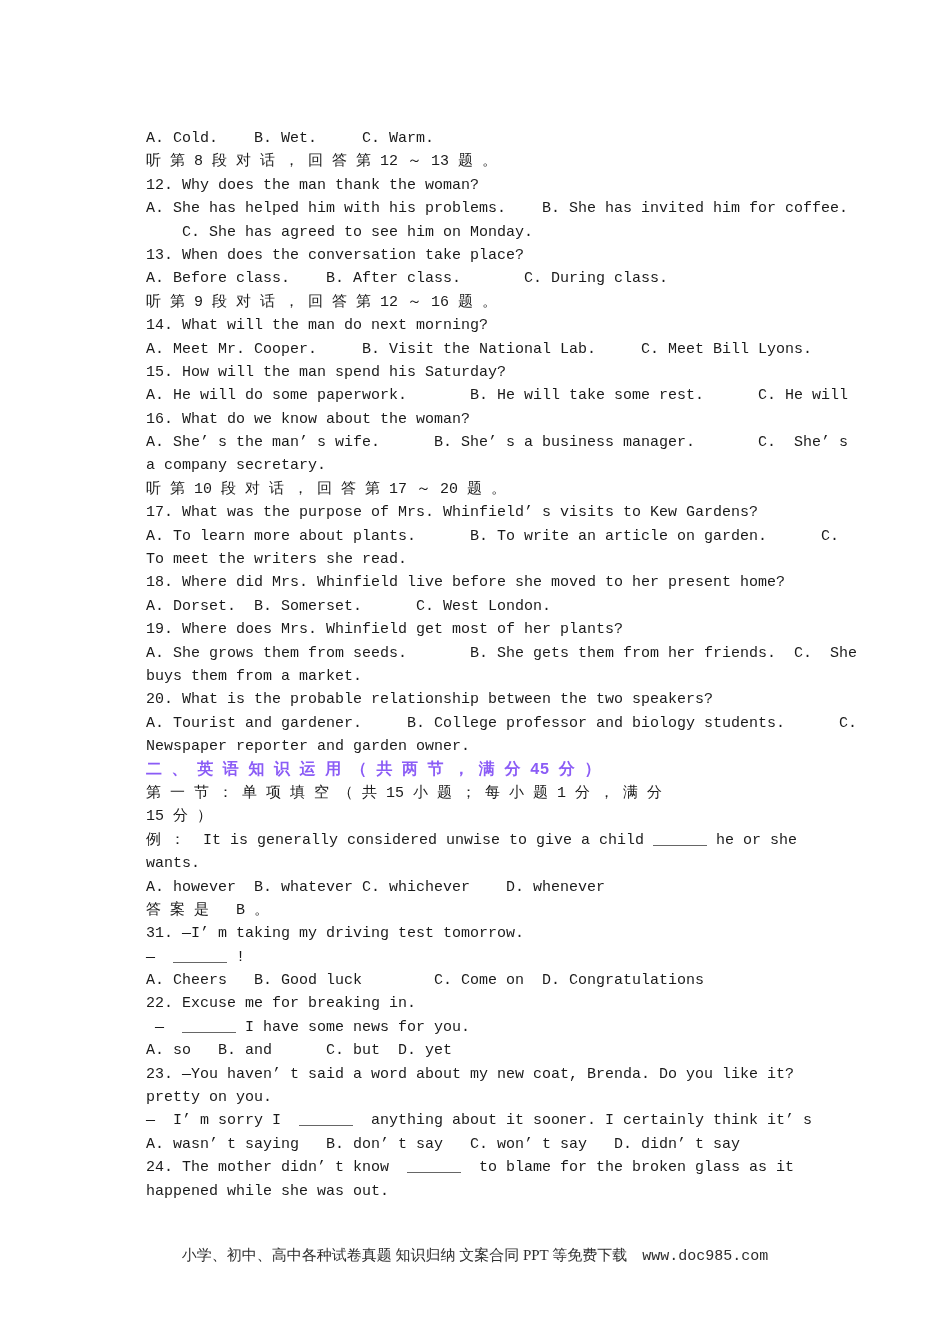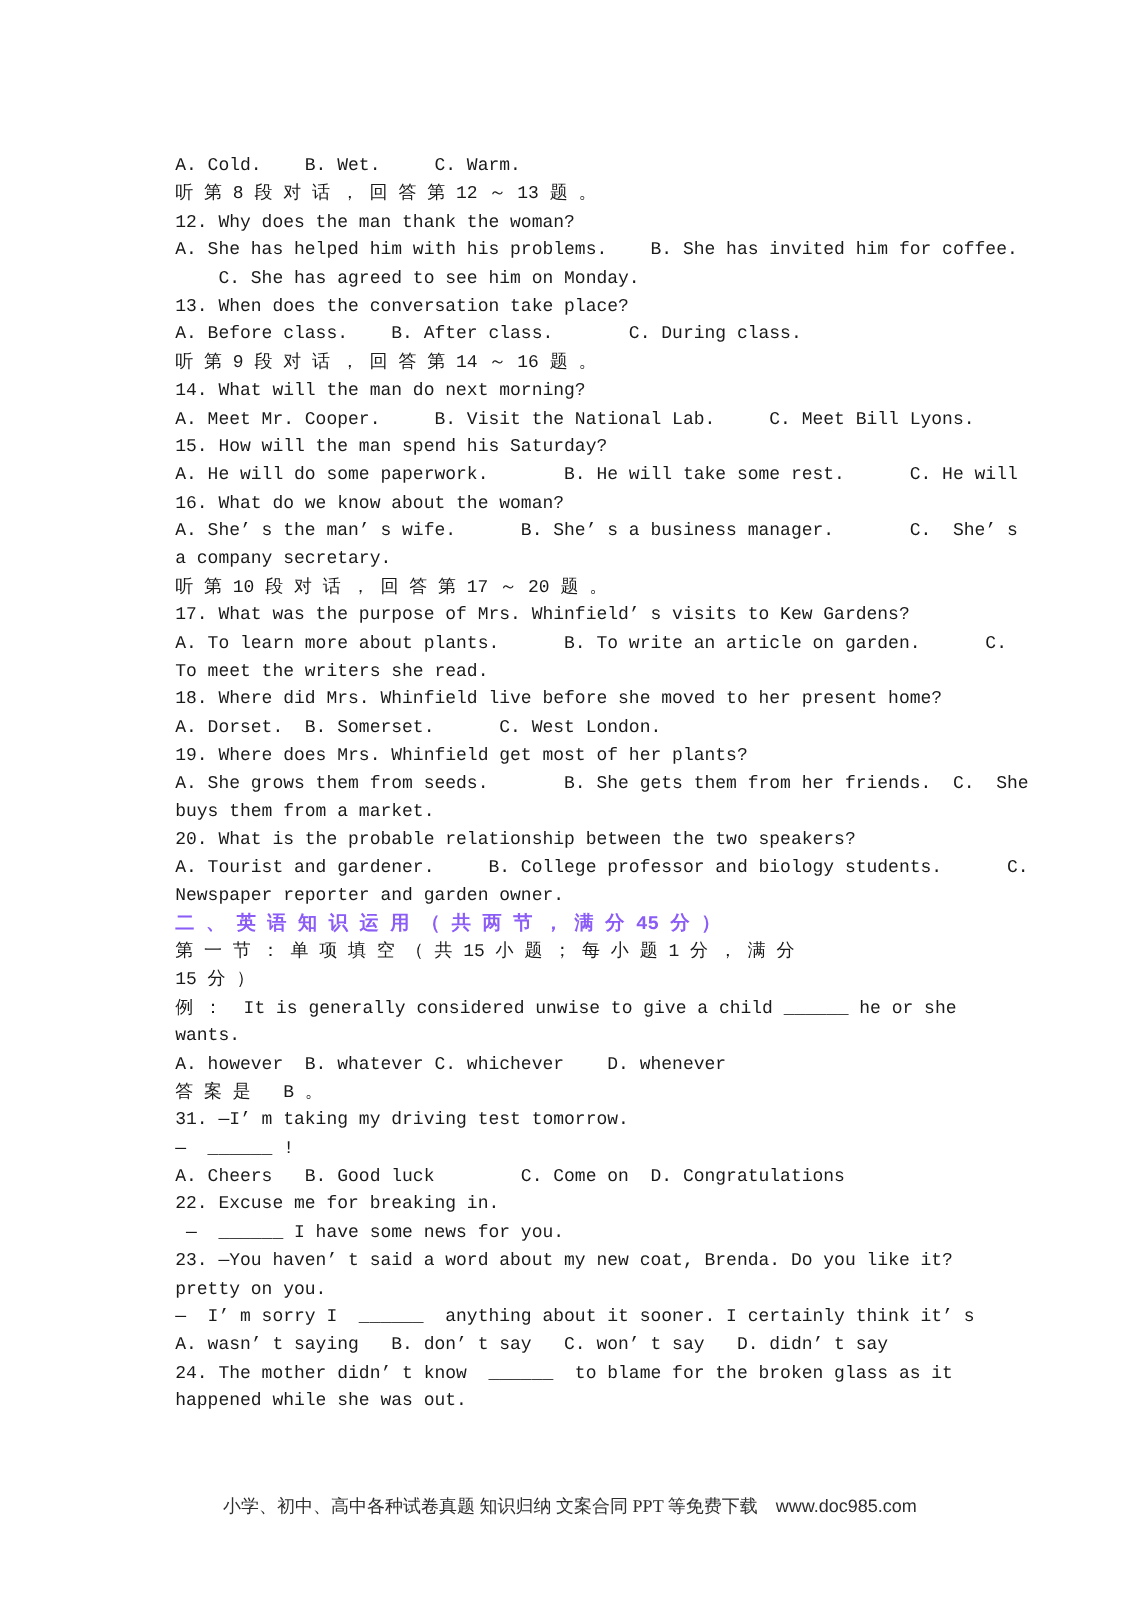--- a/index.html
+++ b/index.html
@@ -45,38 +45,38 @@
     left: 0;
     width: 950px;
     text-align: center;
     font-family: "Liberation Serif", "DejaVu Serif", serif;
     font-size: 15px;
     color: #2e2e2e;
   }
   .footer a {
     color: #2e2e2e;
     text-decoration: none;
-    font-family: Liberation Sans, sans-serif;
+    font-family: Liberation Mono, monospace;
   }
 </style>
 </head>
 <body>
 
 <div class="page">
 
   <div class="doc">
 
   <div class="line">A. Cold.    B. Wet.     C. Warm.</div>
       <div class="line">听 第 8 段 对 话 ， 回 答 第 12 ～ 13 题 。</div>
       <div class="line">12. Why does the man thank the woman?</div>
       <div class="line">A. She has helped him with his problems.    B. She has invited him for coffee.</div>
       <div class="line">    C. She has agreed to see him on Monday.</div>
       <div class="line">13. When does the conversation take place?</div>
       <div class="line">A. Before class.    B. After class.       C. During class.</div>
-      <div class="line">听 第 9 段 对 话 ， 回 答 第 14 ～ 16 题 。</div>
+      <div class="line">听 第 9 段 对 话 ， 回 答 第 12 ～ 16 题 。</div>
       <div class="line">14. What will the man do next morning?</div>
       <div class="line">A. Meet Mr. Cooper.     B. Visit the National Lab.     C. Meet Bill Lyons.</div>
       <div class="line">15. How will the man spend his Saturday?</div>
       <div class="line">A. He will do some paperwork.       B. He will take some rest.      C. He will</div>
       <div class="line">16. What do we know about the woman?</div>
       <div class="line">A. She’ s the man’ s wife.      B. She’ s a business manager.       C.  She’ s</div>
       <div class="line">a company secretary.</div>
       <div class="line">听 第 10 段 对 话 ， 回 答 第 17 ～ 20 题 。</div>
       <div class="line">17. What was the purpose of Mrs. Whinfield’ s visits to Kew Gardens?</div>
       <div class="line">A. To learn more about plants.      B. To write an article on garden.      C.</div>
@@ -94,20 +94,21 @@
       <div class="line">15 分 ）</div>
       <div class="line">例 ：  It is generally considered unwise to give a child ______ he or she</div>
       <div class="line">wants.</div>
       <div class="line">A. however  B. whatever C. whichever    D. whenever</div>
       <div class="line">答 案 是   B 。</div>
       <div class="line">31. —I’ m taking my driving test tomorrow.</div>
       <div class="line">—  ______ !</div>
       <div class="line">A. Cheers   B. Good luck        C. Come on  D. Congratulations</div>
       <div class="line">22. Excuse me for breaking in.</div>
       <div class="line"> —  ______ I have some news for you.</div>
+      <div class="line">A. so   B. and      C. but  D. yet</div>
       <div class="line">23. —You haven’ t said a word about my new coat, Brenda. Do you like it?</div>
       <div class="line">pretty on you.</div>
       <div class="line">—  I’ m sorry I  ______  anything about it sooner. I certainly think it’ s</div>
       <div class="line">A. wasn’ t saying   B. don’ t say   C. won’ t say   D. didn’ t say</div>
       <div class="line">24. The mother didn’ t know  ______  to blame for the broken glass as it</div>
       <div class="line">happened while she was out.</div>
     </div>
 
   <div class="footer">
     <span>小学、初中、高中各种试卷真题 知识归纳 文案合同 PPT 等免费下载</span>

